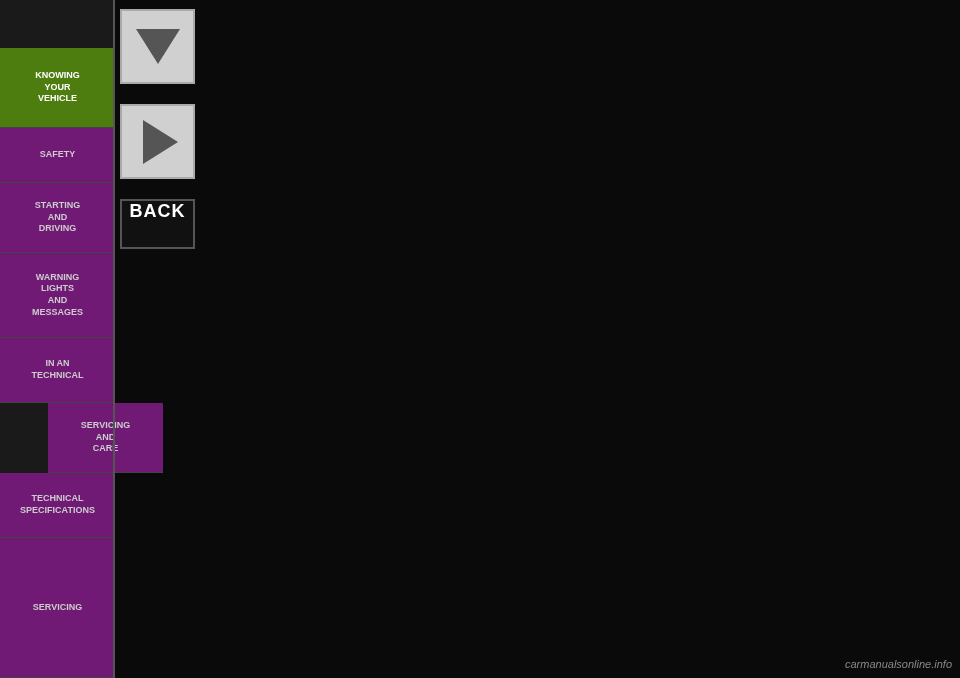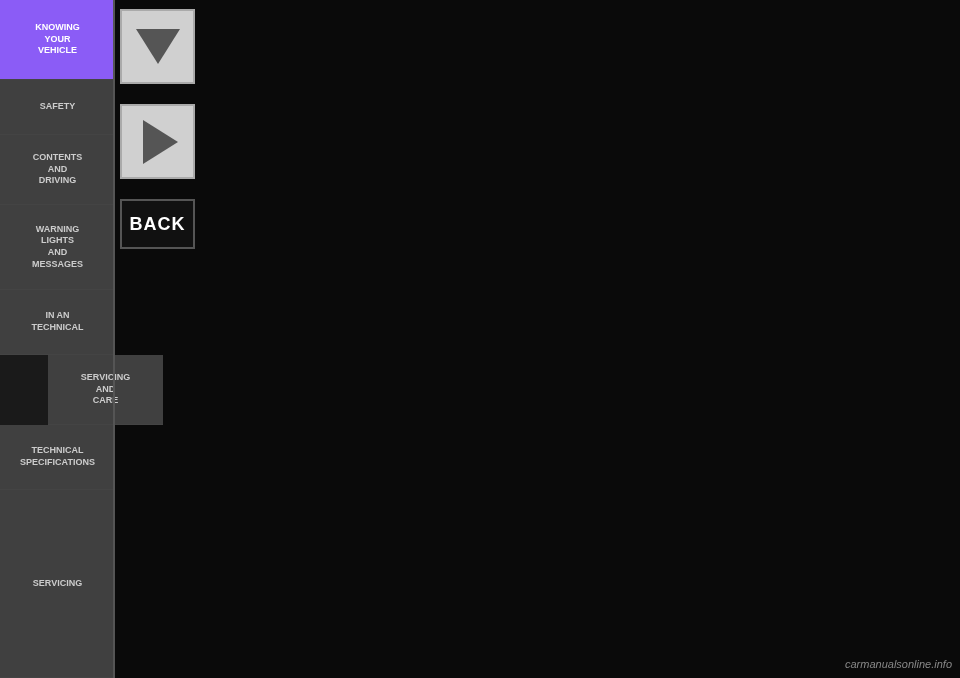--- a/index.html
+++ b/index.html
@@ -45,35 +45,36 @@
 
     .sidebar-item {
       width: 100%;
       border-bottom: 1px solid #444;
       display: flex;
       align-items: center;
       justify-content: center;
       text-align: center;
       cursor: pointer;
       position: relative;
-      background: #404040;
+      background: #701a75;
     }
 
     .sidebar-item-label {
       font-size: 9px;
       font-weight: bold;
       color: #ccc;
       text-align: center;
       line-height: 1.3;
       padding: 8px 6px;
     }
 
     
     .sidebar-item.active {
-      background: #8b5cf6;
+      background: #4d7c0f;
+      margin-top: 48px;
     }
 
     .sidebar-item.active .sidebar-item-label {
       color: #fff;
     }
 
     .nav-btn {
       width: 75px;
       height: 75px;
       background: #d0d0d0;
@@ -104,21 +105,20 @@
       margin-left: 5px;
     }
 
     
     .back-btn {
       width: 75px;
       height: 50px;
       background: #111;
       border: 2px solid #555;
       display: flex;
-      align-items: center;
       justify-content: center;
       cursor: pointer;
       margin-top: 4px;
     }
 
     .back-label {
       font-size: 18px;
       font-weight: bold;
       color: #fff;
       letter-spacing: 1px;
@@ -202,21 +202,21 @@
     <span class="sidebar-item-label" style="white-space: pre-line;">KNOWING
 YOUR
 VEHICLE</span>
   </div>
 
   <div class="sidebar-item safety">
     <span class="sidebar-item-label">SAFETY</span>
   </div>
 
   <div class="sidebar-item starting">
-    <span class="sidebar-item-label" style="white-space: pre-line;">CONTENTS
+    <span class="sidebar-item-label" style="white-space: pre-line;">STARTING
 AND
 DRIVING</span>
   </div>
 
   <div class="sidebar-item warning">
     <span class="sidebar-item-label" style="white-space: pre-line;">WARNING
 LIGHTS
 AND
 MESSAGES</span>
   </div>

